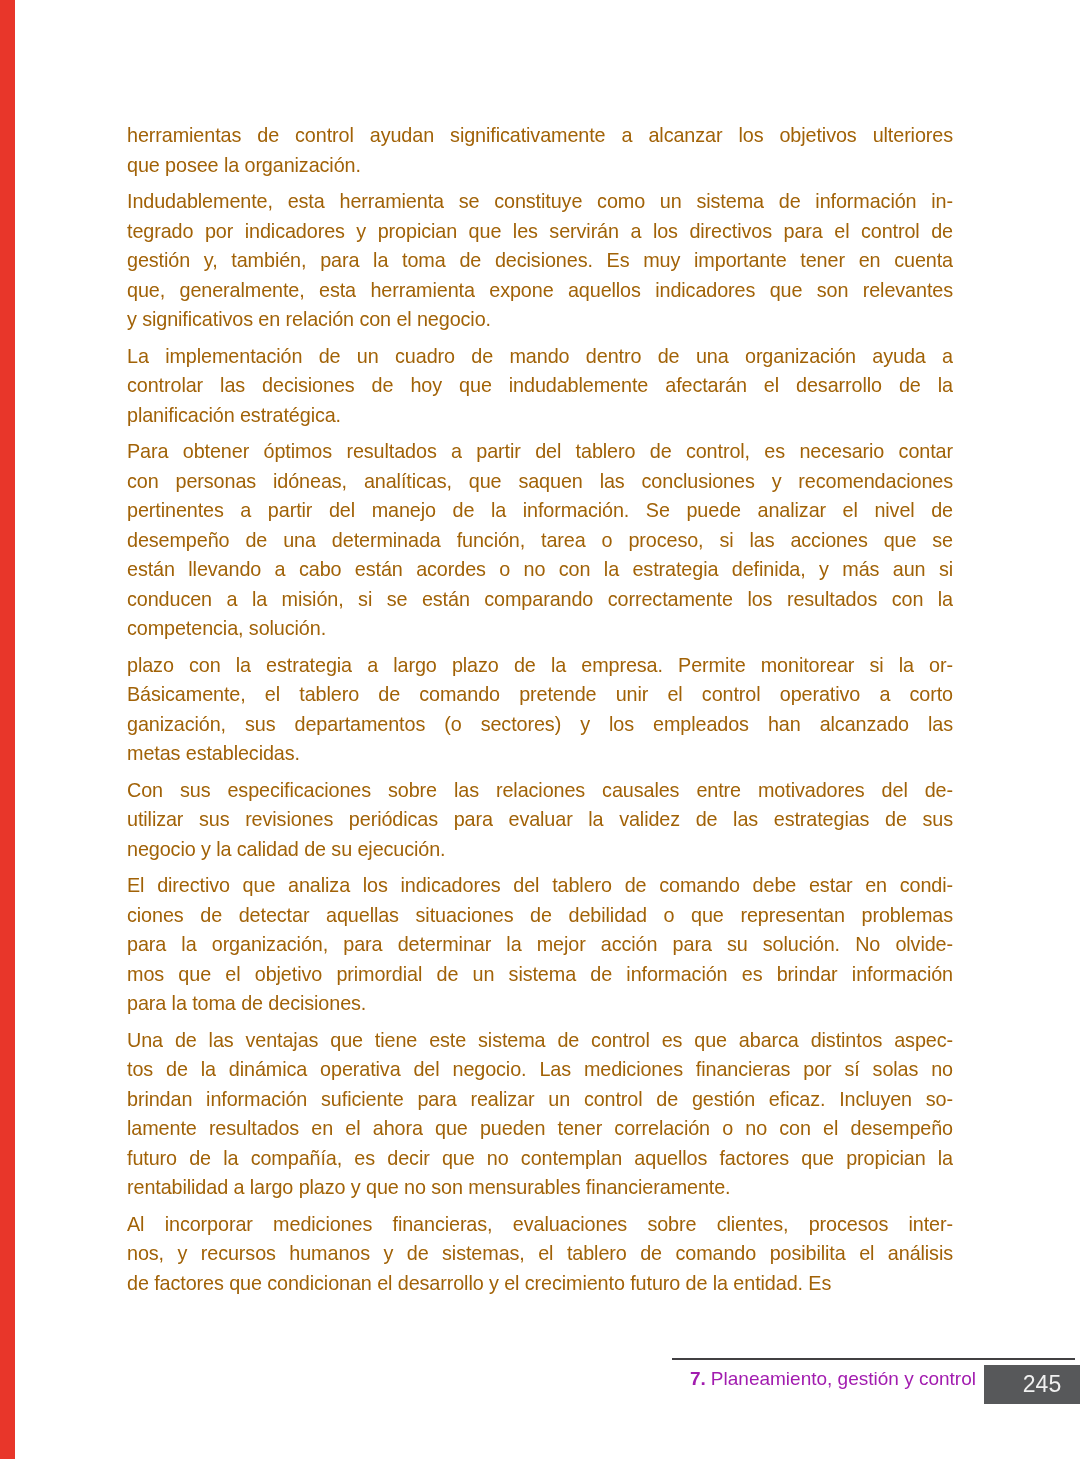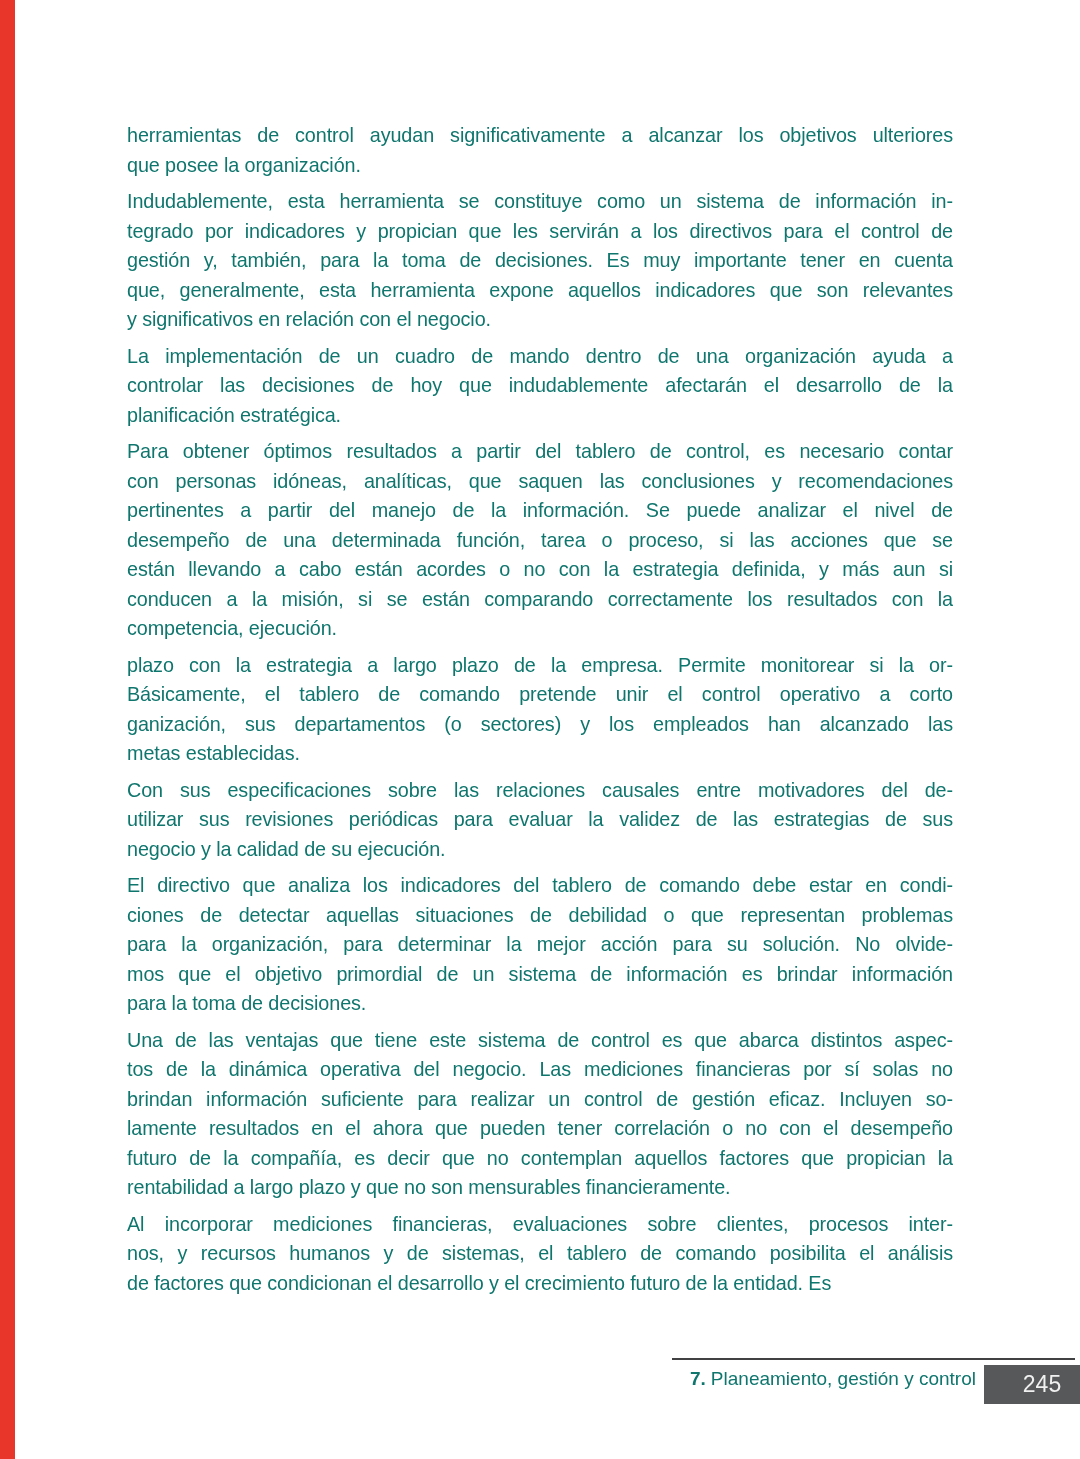--- a/index.html
+++ b/index.html
@@ -33,21 +33,21 @@
     position: absolute;
     left: 672px; top: 1358px;
     width: 403px; height: 2px;
     background: #414042;
   }
   .footer-caption {
     position: absolute;
     left: 690px; top: 1366px;
     font-size: 19px;
     line-height: 26px;
-    color: #0f766e;
+    color: #a21caf;
     white-space: nowrap;
   }
   .chnum { font-weight: bold; }
   .chtitle { margin-left: 5px; }
   .page-box {
     position: absolute;
     left: 984px; top: 1365px;
     width: 116px; height: 39px;
     background: #57585a;
     display: flex;
@@ -56,21 +56,21 @@
     color: #f0f0f0;
     font-size: 23px;
   }
 </style>
 </head>
 <body>
 
 <div class="page">
   <div class="edge-stripe" style="background: rgb(232, 54, 42);"></div>
 
-  <main class="text-block" style="color: #0f766e;">
+  <main class="text-block" style="color: #a16207;">
       <div class="para">
         <div class="tline j">herramientas de control ayudan significativamente a alcanzar los objetivos ulteriores</div>
         <div class="tline">que posee la organización.</div>
       </div>
       <div class="para">
         <div class="tline j">Indudablemente, esta herramienta se constituye como un sistema de información in-</div>
         <div class="tline j">tegrado por indicadores y propician que les servirán a los directivos para el control de</div>
         <div class="tline j">gestión y, también, para la toma de decisiones. Es muy importante tener en cuenta</div>
         <div class="tline j">que, generalmente, esta herramienta expone aquellos indicadores que son relevantes</div>
         <div class="tline">y significativos en relación con el negocio.</div>
@@ -80,21 +80,21 @@
         <div class="tline j">controlar las decisiones de hoy que indudablemente afectarán el desarrollo de la</div>
         <div class="tline">planificación estratégica.</div>
       </div>
       <div class="para">
         <div class="tline j">Para obtener óptimos resultados a partir del tablero de control, es necesario contar</div>
         <div class="tline j">con personas idóneas, analíticas, que saquen las conclusiones y recomendaciones</div>
         <div class="tline j">pertinentes a partir del manejo de la información. Se puede analizar el nivel de</div>
         <div class="tline j">desempeño de una determinada función, tarea o proceso, si las acciones que se</div>
         <div class="tline j">están llevando a cabo están acordes o no con la estrategia definida, y más aun si</div>
         <div class="tline j">conducen a la misión, si se están comparando correctamente los resultados con la</div>
-        <div class="tline">competencia, ejecución.</div>
+        <div class="tline">competencia, solución.</div>
       </div>
       <div class="para">
         <div class="tline j">plazo con la estrategia a largo plazo de la empresa. Permite monitorear si la or-</div>
         <div class="tline j">Básicamente, el tablero de comando pretende unir el control operativo a corto</div>
         <div class="tline j">ganización, sus departamentos (o sectores) y los empleados han alcanzado las</div>
         <div class="tline">metas establecidas.</div>
       </div>
       <div class="para">
         <div class="tline j">Con sus especificaciones sobre las relaciones causales entre motivadores del de-</div>
         <div class="tline j">utilizar sus revisiones periódicas para evaluar la validez de las estrategias de sus</div>

